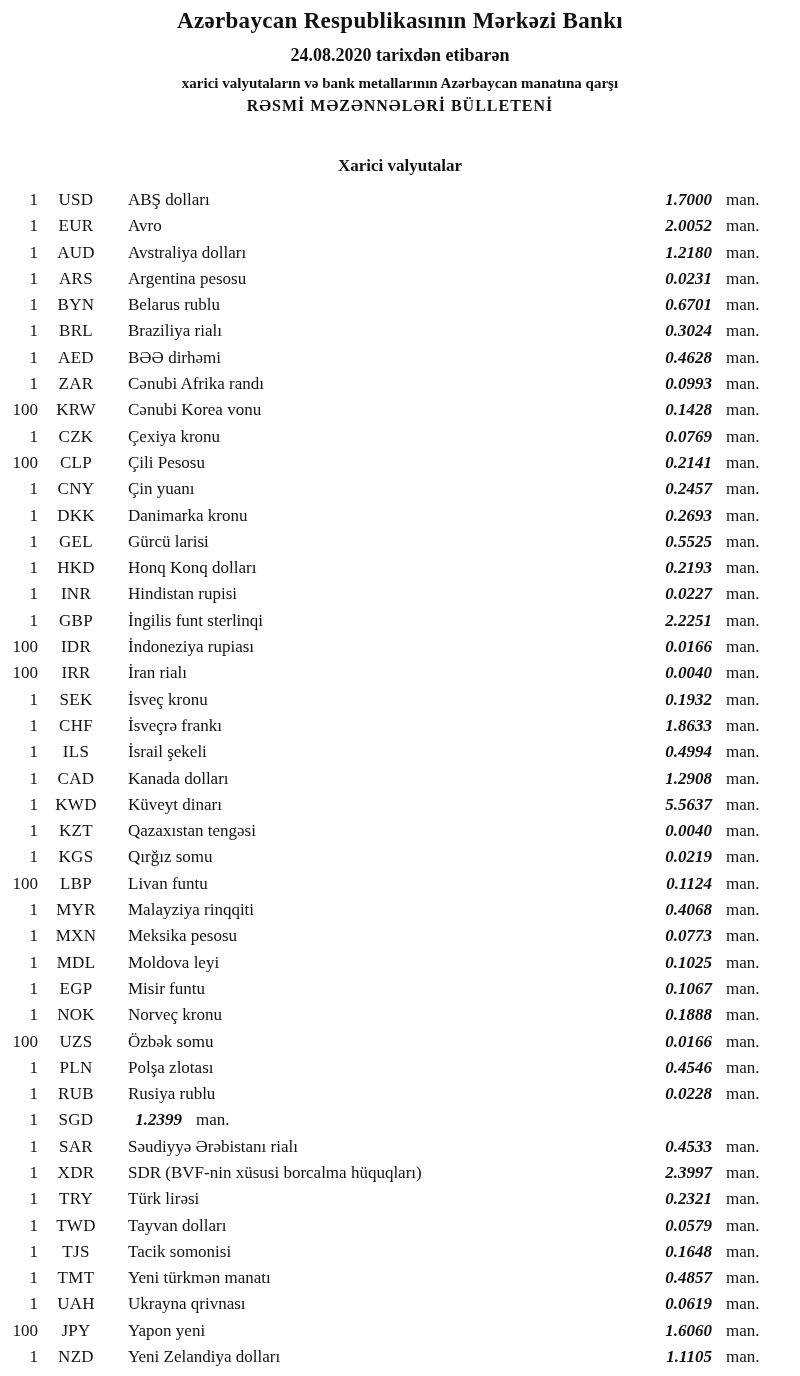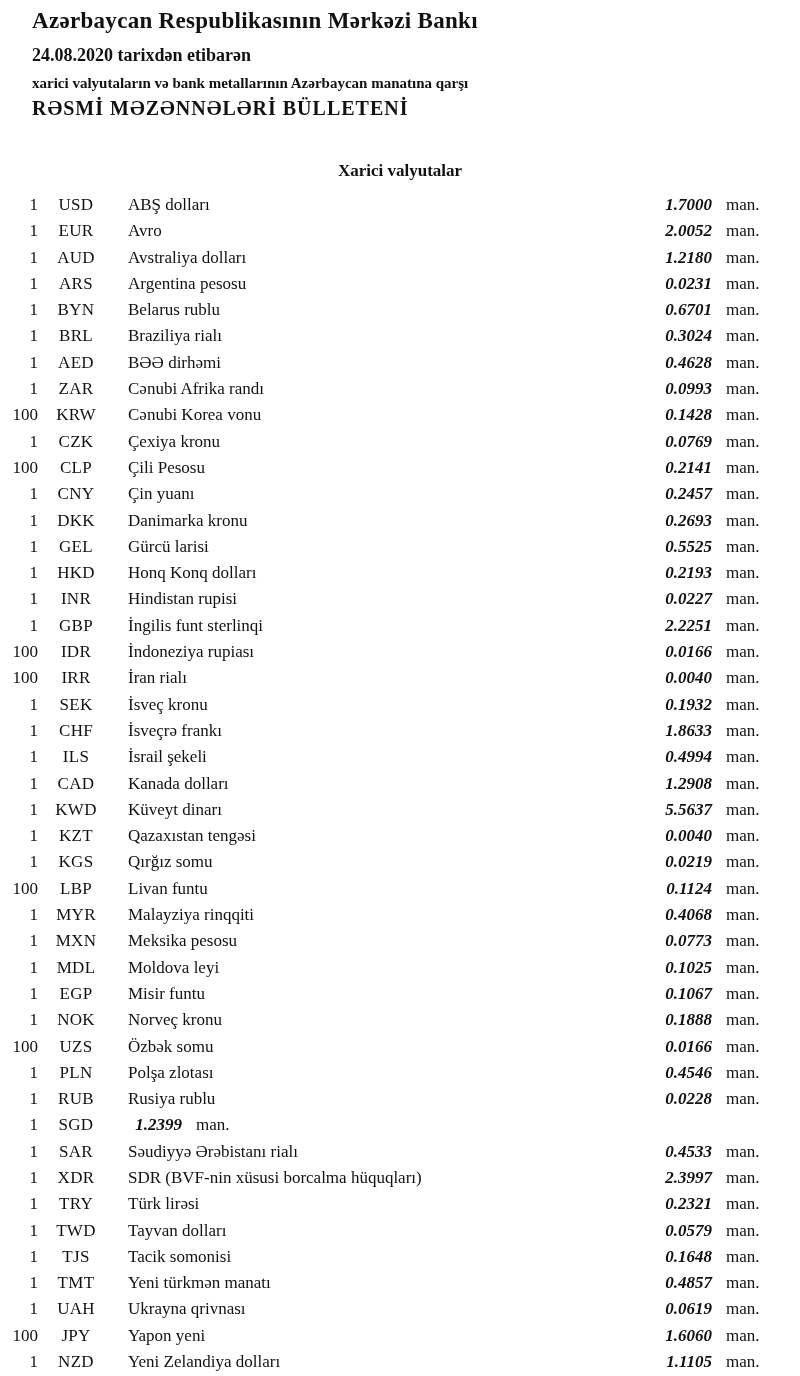--- a/index.html
+++ b/index.html
@@ -5,38 +5,38 @@
   * { margin: 0; padding: 0; box-sizing: border-box; }
   html, body { background: #ffffff; }
   body {
     width: 800px;
     height: 1376px;
     margin: 0 auto;
     color: #111111;
     font-family: "Liberation Serif", "DejaVu Serif", serif;
     overflow: hidden;
   }
-  .header { padding-top: 8px; padding-left: 32px; }
+  .header { text-align: center; padding-top: 8px; }
   .bank-title {
     font-size: 23px;
     font-weight: bold;
     letter-spacing: 0.3px;
   }
   .date-line {
     font-size: 18px;
     font-weight: bold;
     margin-top: 11px;
   }
   .subtitle-line {
     font-size: 15px;
     font-weight: bold;
     margin-top: 9px;
   }
   .bulletin-line {
-    font-size: 20px;
+    font-size: 16px;
     font-weight: bold;
     letter-spacing: 1px;
     margin-top: 5px;
   }
   .section-title {
     text-align: center;
     font-size: 17px;
     font-weight: bold;
     margin-top: 41px;
   }

